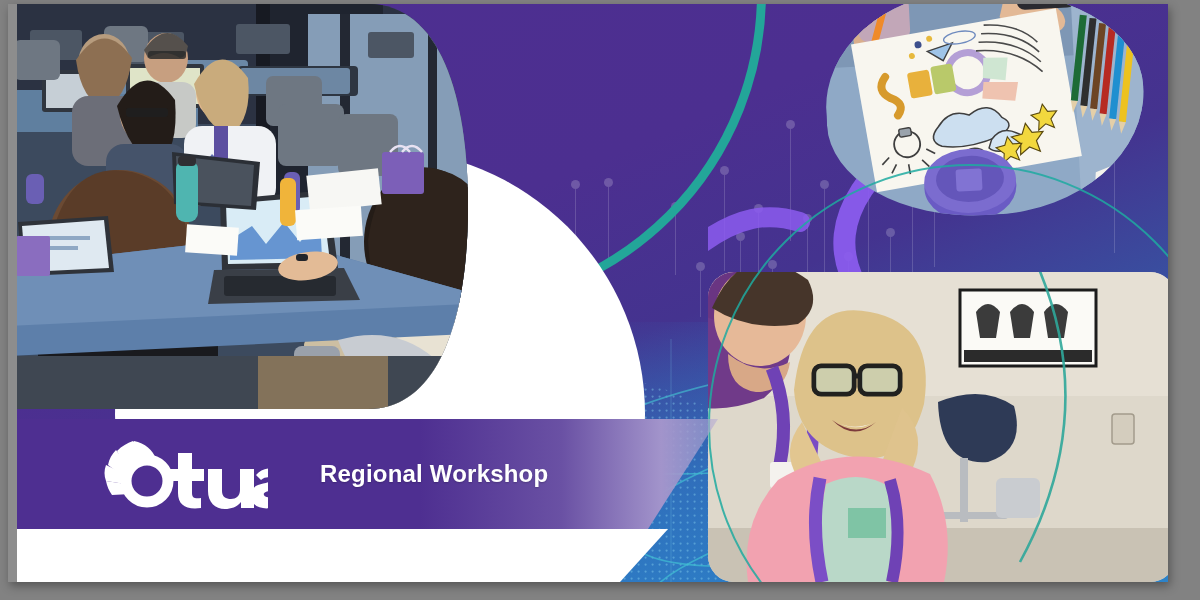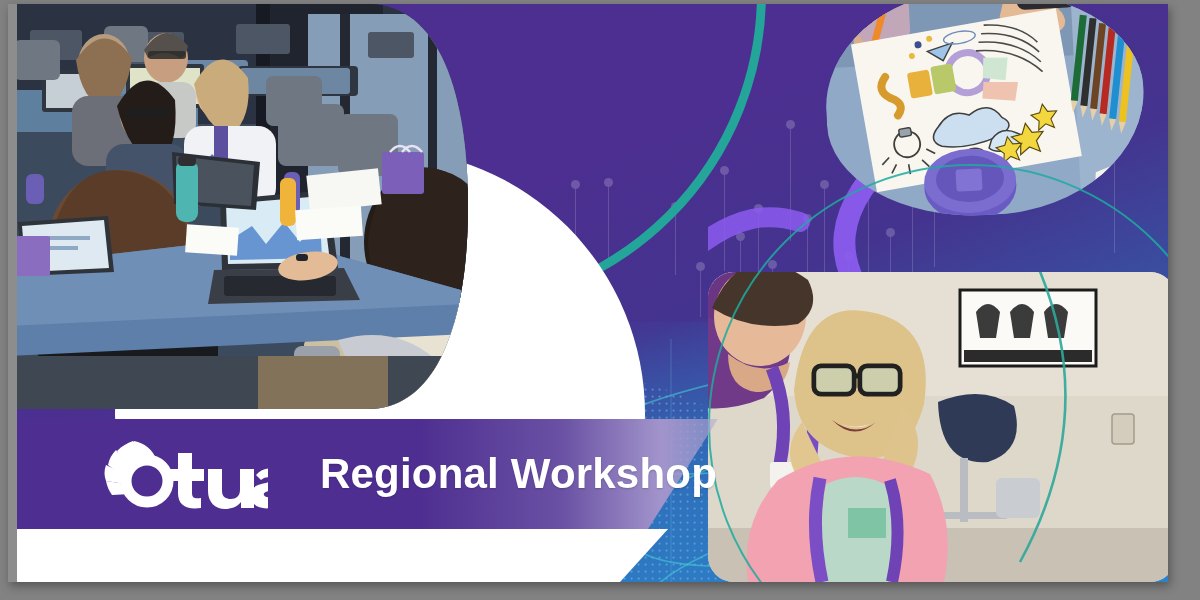--- a/index.html
+++ b/index.html
@@ -51,21 +51,21 @@
   
   .thin-arc{position:absolute;left:700px;top:160px;width:520px;height:520px;
       border:2px solid rgba(30,170,160,.85);border-radius:50%;}
 
   
   .title-bar{position:absolute;left:0px;top:415px;width:710px;height:110px;
       background:linear-gradient(90deg,#4e2f91 0%,#4e2f91 58%,#6a51a4 78%,#a294cb 92%,rgba(182,172,213,.55) 100%);
       clip-path:polygon(0 0,710px 0,640px 110px,0 110px);}
   .title-row{position:absolute;left:0;top:415px;width:710px;height:110px;display:flex;align-items:center;}
   .logo-wrap{margin-left:92px;width:168px;height:70px;position:relative;}
-  .title-text{margin-left:52px;color:#fff;font-size:42px;font-weight:bold;letter-spacing:.2px;
+  .title-text{margin-left:52px;color:#fff;font-size:24px;font-weight:bold;letter-spacing:.2px;
       text-shadow:0 1px 2px rgba(0,0,0,.20);white-space:nowrap;}
 
   
   .bottom-strip{position:absolute;left:0px;top:525px;width:660px;height:53px;background:#fff;
       clip-path:polygon(0 0,660px 0,612px 53px,0 53px);}
 
   .gray-left-edge{position:absolute;left:0;top:0;width:9px;height:578px;background:#8d8d8d;}
 </style>
 </head>
 <body>

